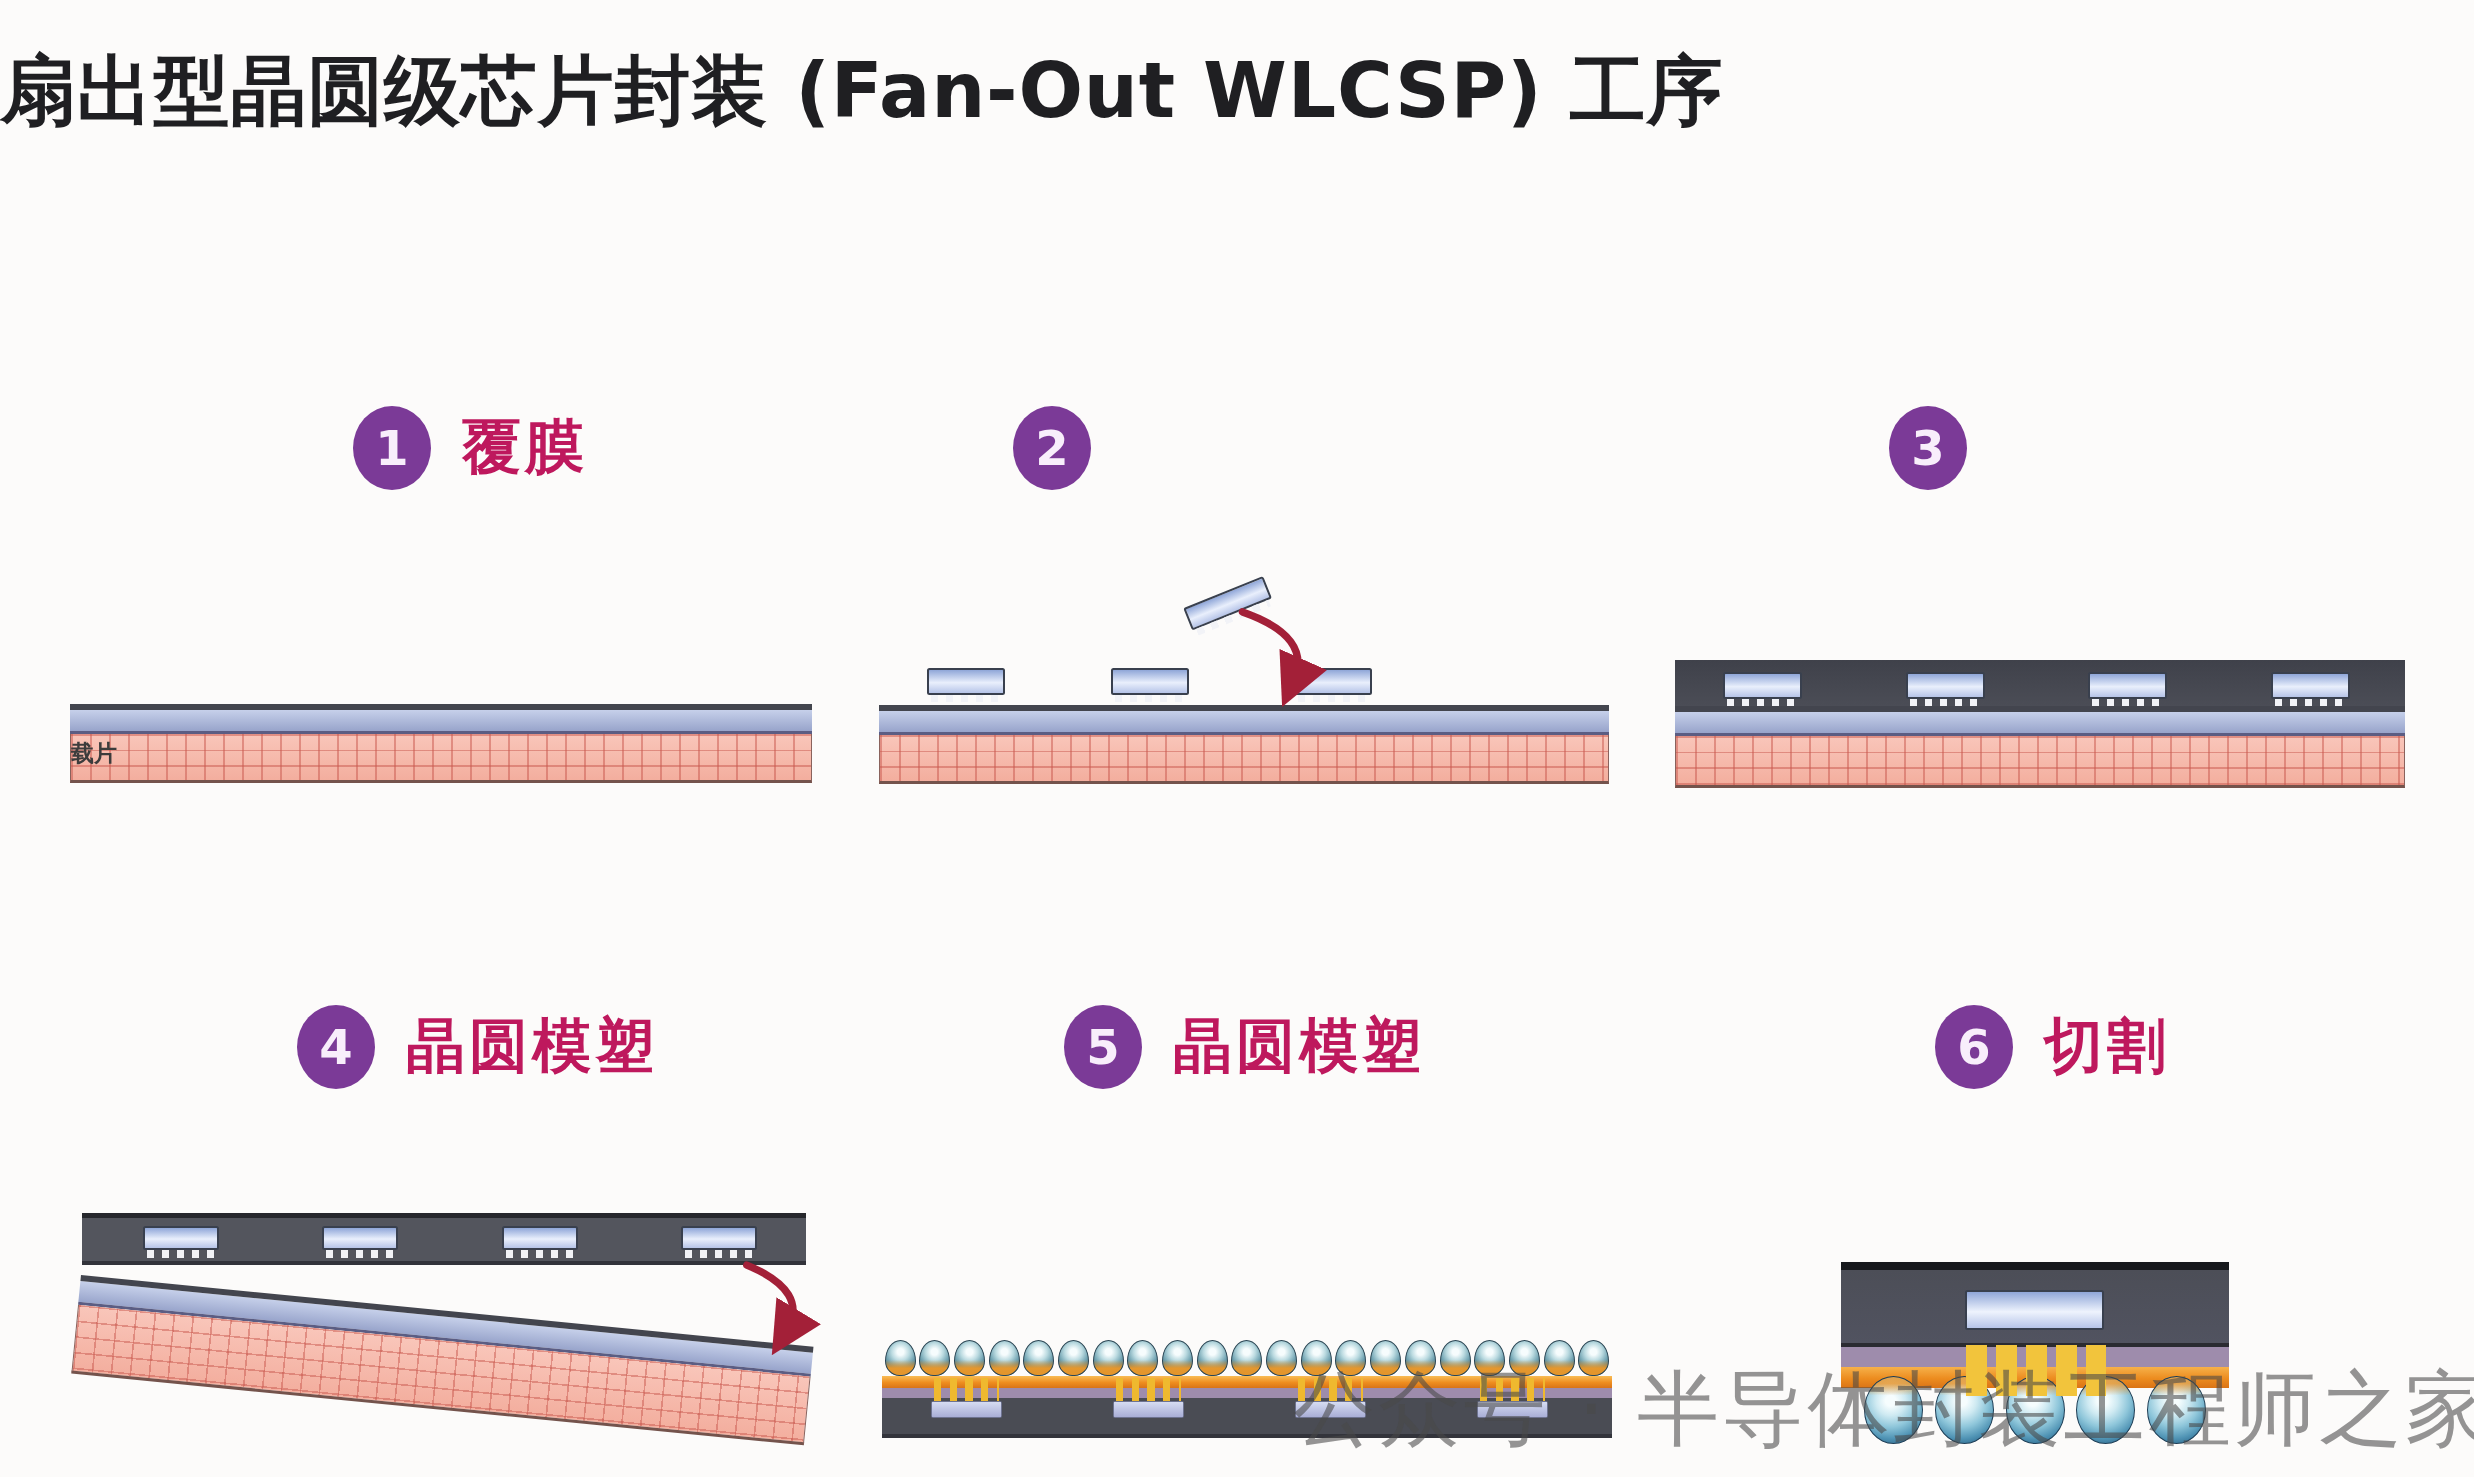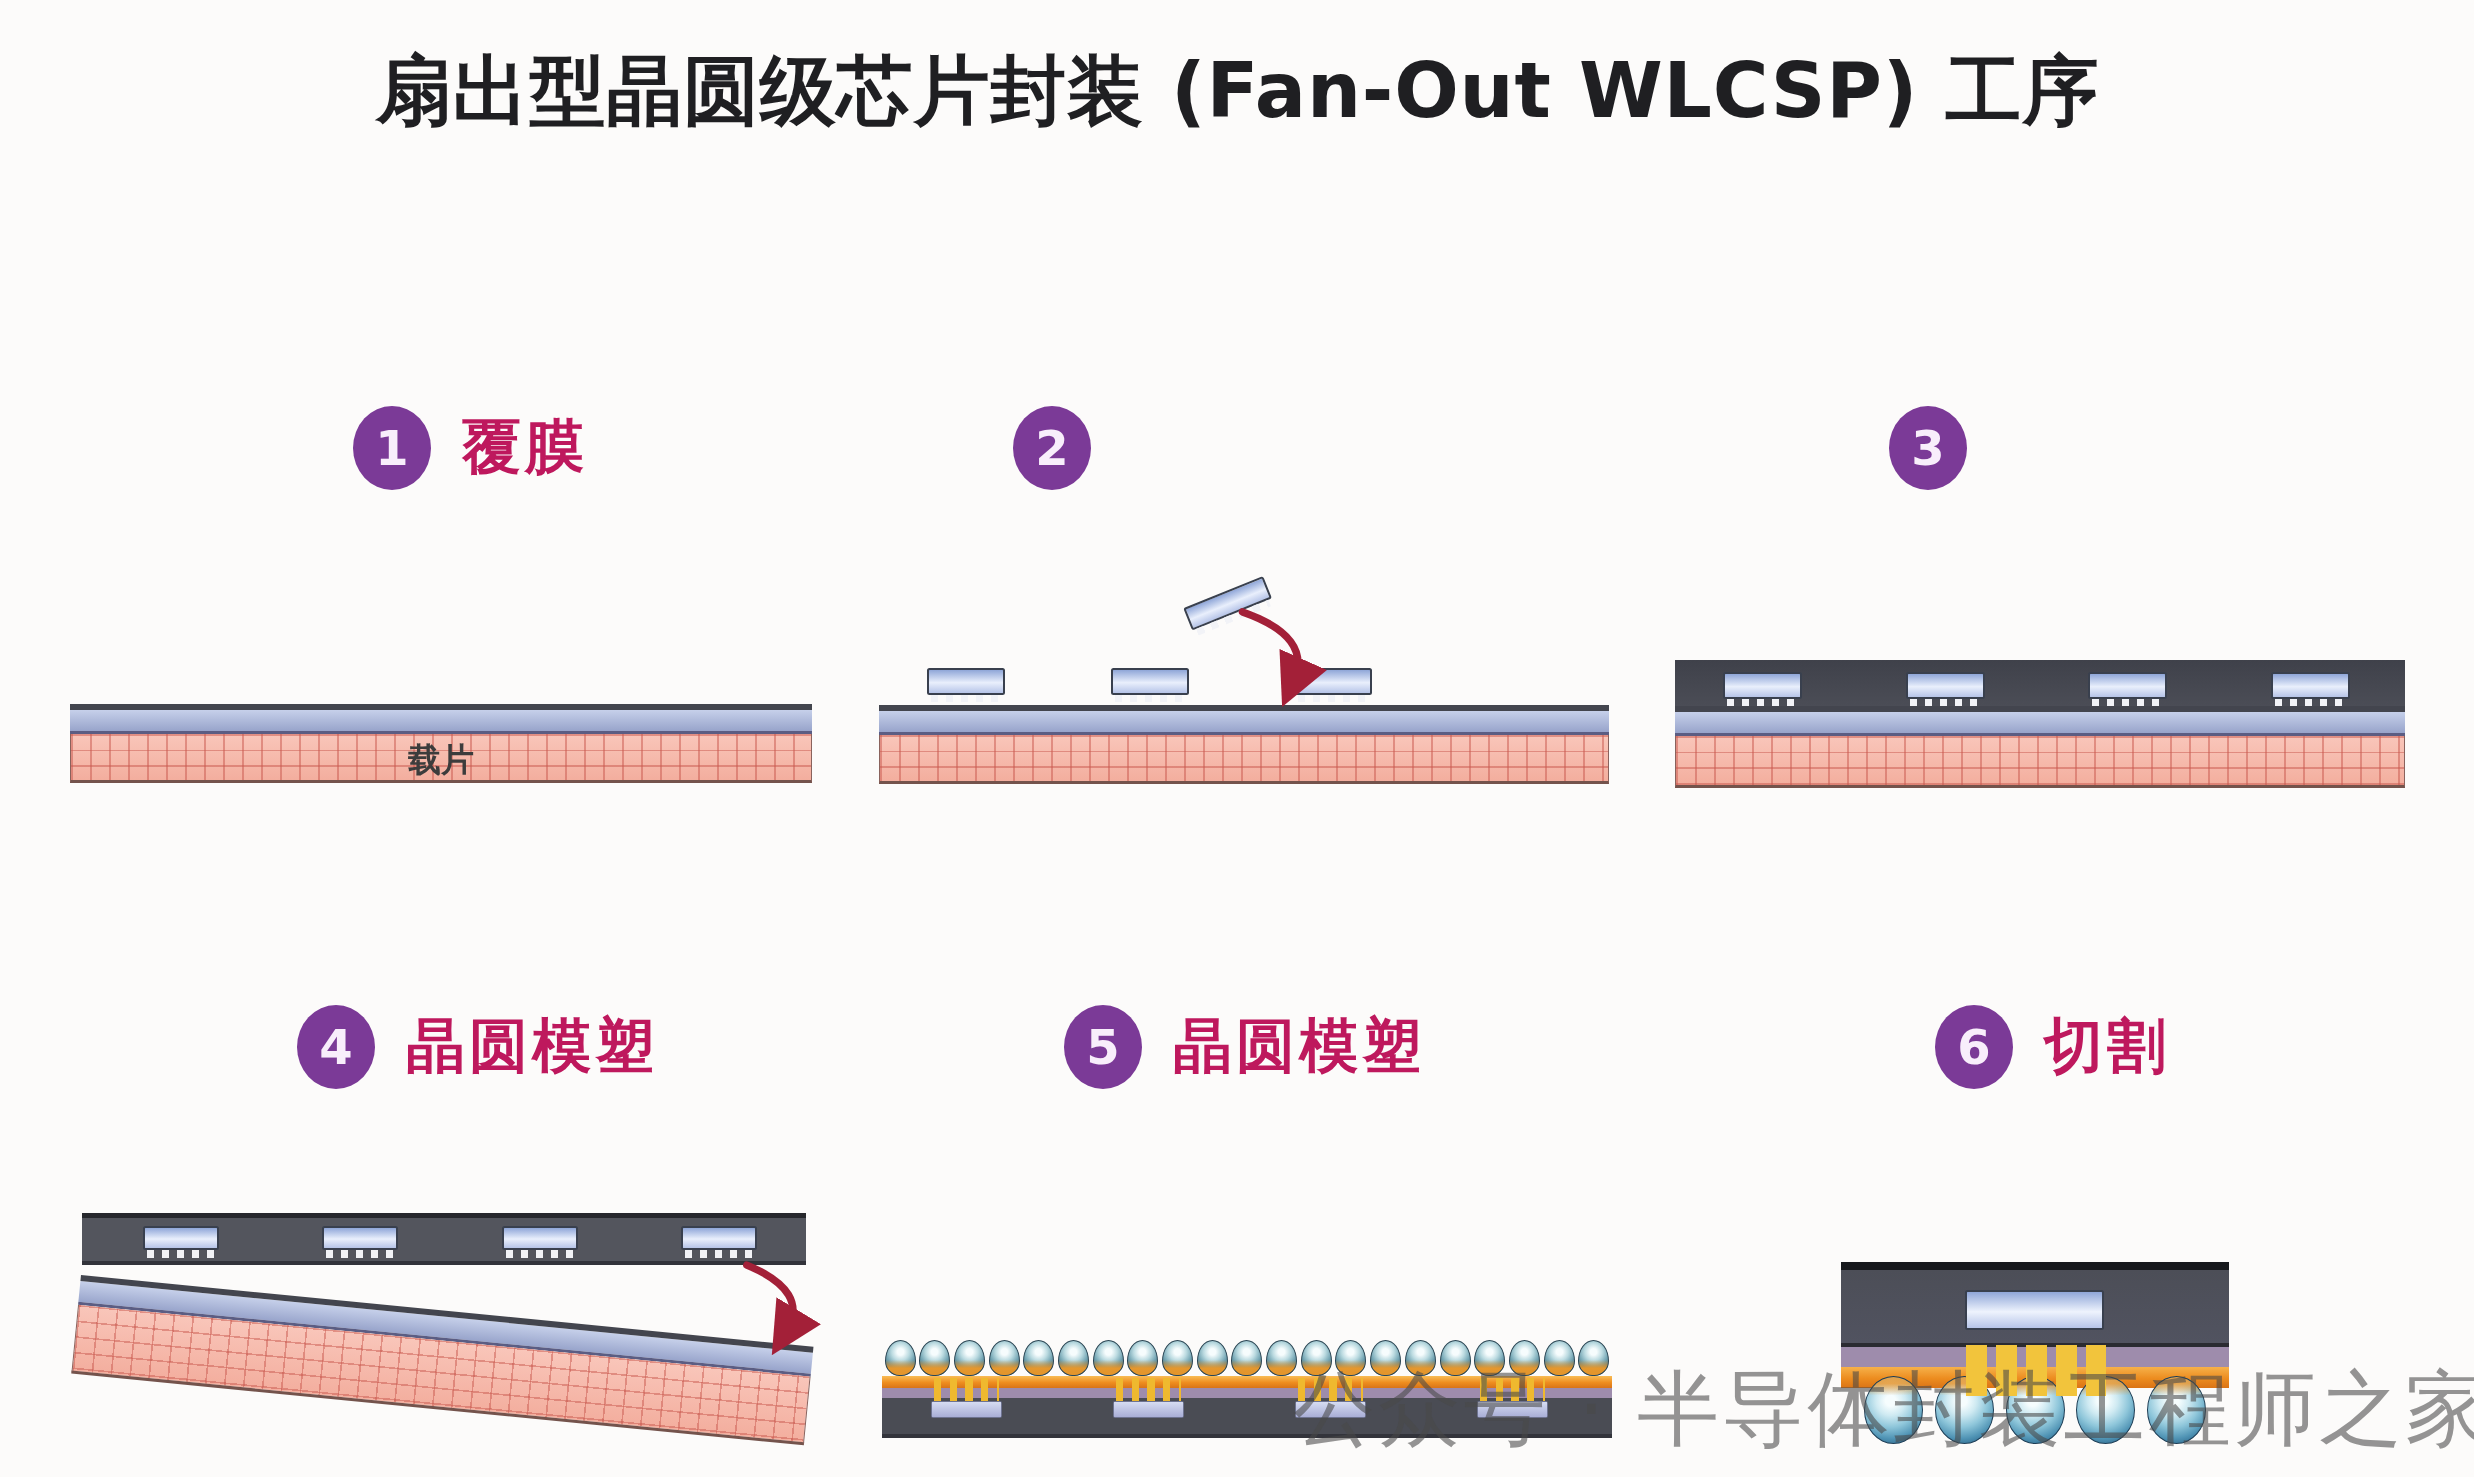--- a/index.html
+++ b/index.html
@@ -1,40 +1,40 @@
 <!DOCTYPE html>
 <html style="font-size:13.2px"><head>
 <meta charset="utf-8">
 <style>
   html,body{margin:0;padding:0;background:#fbfafa;}
   .canvas{position:relative;width:2475px;height:1477px;background:#fcfbfa;
           font-family:"DejaVu Sans","Liberation Sans",sans-serif;overflow:hidden;}
 
   
-  .title{position:absolute;top:41px;left:0;width:100%;text-align:center;
+  .title{position:absolute;top:41px;left:0;width:100%;
          font-size:76px;font-weight:800;color:#1f1f22;letter-spacing:0.8px;}
 
   
   .step-header{position:absolute;display:flex;align-items:center;gap:31px;}
   .badge{width:78px;height:84px;border-radius:50%;background:#7b3a97;color:#f8eefb;
          font-size:48px;font-weight:800;display:flex;align-items:center;justify-content:center;}
   .step-label{font-size:59px;font-weight:700;color:#be185d;letter-spacing:4.1px;white-space:nowrap;}
 
   
   .panel{position:absolute;}
   .film{position:relative;height:21.4px;background:linear-gradient(180deg,#c6d0ea,#98a4cb);
         border-top:6.6px solid #43454e;border-bottom:3.3px solid #5b5d83;}
   .carrier{position:relative;height:46px;box-sizing:content-box;
         background:
           repeating-linear-gradient(90deg,rgba(201,88,78,.50) 0 1.6px,rgba(0,0,0,0) 1.6px 19px),
           repeating-linear-gradient(180deg,rgba(201,88,78,.50) 0 1.6px,rgba(0,0,0,0) 1.6px 15.7px),
           linear-gradient(180deg,#f9c6ba,#f3ae9e);
         border:1.6px solid #8a625c;border-top:none;border-bottom:3.3px solid #74534c;}
-  .carrier-label{position:absolute;left:0;right:0;top:3.3px;text-align:center;
-        font-size:33px;font-weight:600;color:#3c3c3c;}
+  .carrier-label{position:absolute;left:0;right:0;top:3.3px;text-align:left;
+        font-size:23px;font-weight:600;color:#3c3c3c;}
   .chip-row{position:absolute;display:flex;justify-content:space-between;}
   .chip{position:relative;}
   .chip-body{background:linear-gradient(180deg,#8fa6d8 0%,#e9effc 55%,#b6c4e8 100%);
         border:2.5px solid #39404e;border-radius:2.5px;}
   .chip-bumps{height:7.4px;margin:0 4.1px;
         background:repeating-linear-gradient(90deg,#f2f3f7 0 7.4px,rgba(0,0,0,0) 7.4px 15px);}
   .molding{position:relative;background:linear-gradient(180deg,#3f414a,#4b4d56);}
 
   
   .fly-chip{position:absolute;transform:rotate(-22deg);}

